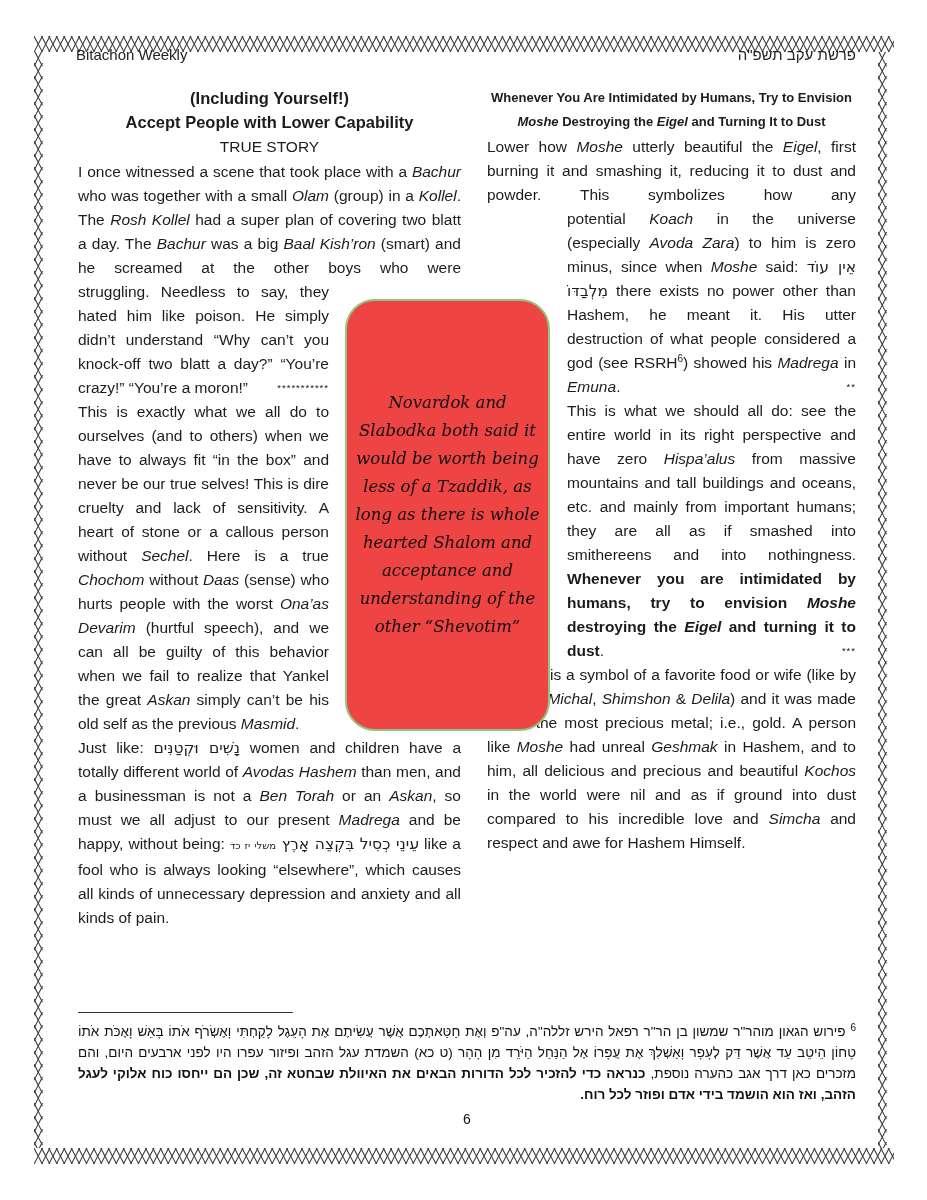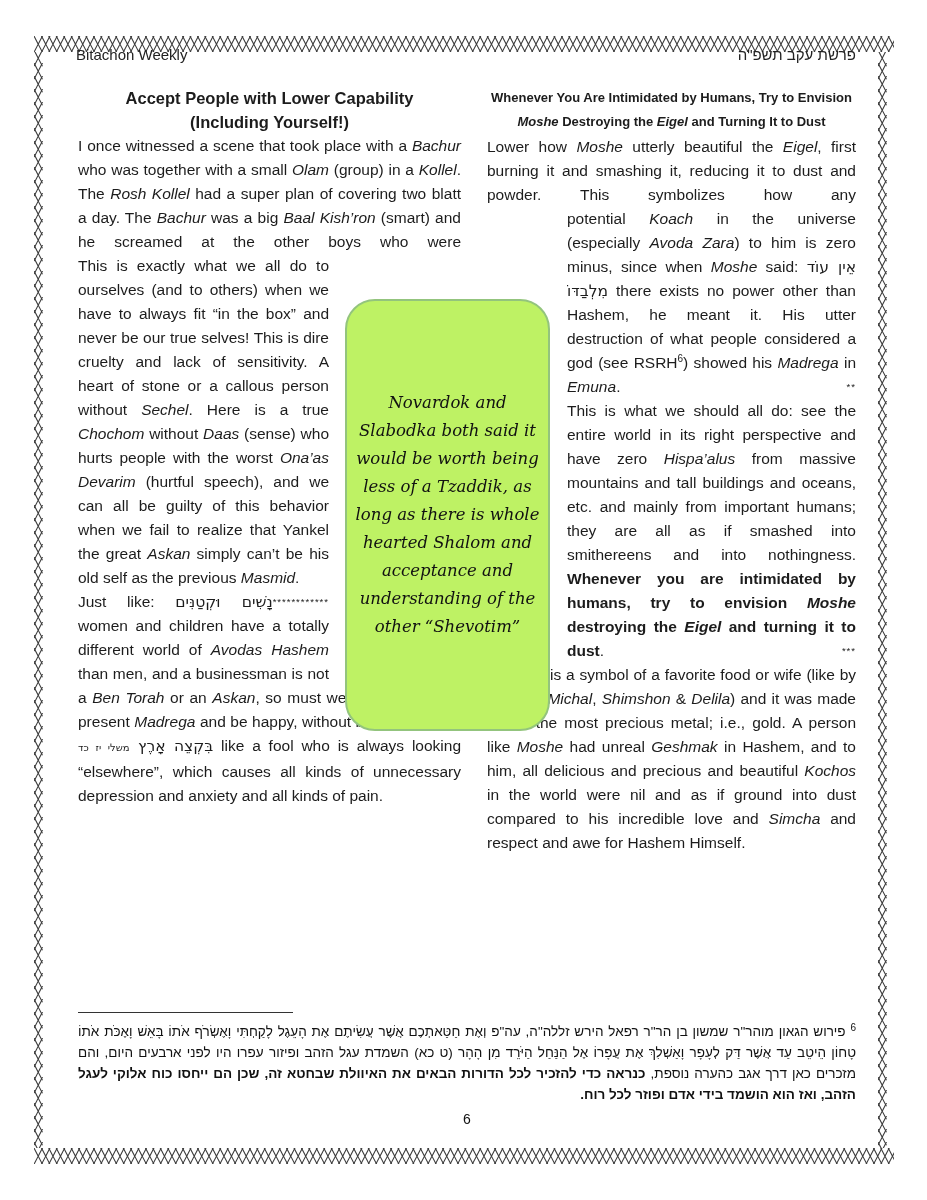--- a/index.html
+++ b/index.html
@@ -43,21 +43,21 @@
   .heSmall{font-family:"DejaVu Sans",sans-serif;font-size:10px;}
   .sup{vertical-align:super;font-size:10px;line-height:0;}
   .stars{float:right;font-size:9.5px;letter-spacing:1px;line-height:24px;color:#222;}
 
   .spacer-l{float:right;width:122px;height:420px;margin-left:10px;}
   .spacer-r{float:left;width:70px;height:436px;margin-right:10px;}
 
   .callout{
     position:absolute;left:345px;top:299px;width:205px;height:432px;
     box-sizing:border-box;border:2px solid #93c47d;border-radius:30px;
-    background:#bef264;z-index:3;
+    background:#ef4444;z-index:3;
     display:flex;align-items:center;justify-content:center;
     padding:14px 8px;
   }
   .callout-text{
     font-family:"DejaVu Serif",serif;font-style:italic;
     font-size:16.5px;line-height:28px;text-align:center;color:#111;
   }
 
   .fnarea{position:absolute;left:78px;top:1012px;width:778px;}
   .fn-rule{width:215px;height:0;border-top:1.5px solid #333;margin:0 0 8px 0;}
@@ -72,25 +72,27 @@
   <div class="xb h bt">╳╳╳╳╳╳╳╳╳╳╳╳╳╳╳╳╳╳╳╳╳╳╳╳╳╳╳╳╳╳╳╳╳╳╳╳╳╳╳╳╳╳╳╳╳╳╳╳╳╳╳╳╳╳╳╳╳╳╳╳╳╳╳╳╳╳╳╳╳╳╳╳╳╳╳╳╳╳╳╳╳╳╳╳╳╳╳╳╳╳╳╳╳╳╳╳╳╳╳╳╳╳╳╳╳╳╳╳╳╳╳╳╳╳╳╳╳╳╳╳╳╳╳╳╳╳╳╳╳╳╳╳╳╳╳╳╳╳╳╳╳╳╳╳╳╳╳╳╳╳╳╳╳╳╳╳╳╳╳╳</div>
   <div class="xb h bb">╳╳╳╳╳╳╳╳╳╳╳╳╳╳╳╳╳╳╳╳╳╳╳╳╳╳╳╳╳╳╳╳╳╳╳╳╳╳╳╳╳╳╳╳╳╳╳╳╳╳╳╳╳╳╳╳╳╳╳╳╳╳╳╳╳╳╳╳╳╳╳╳╳╳╳╳╳╳╳╳╳╳╳╳╳╳╳╳╳╳╳╳╳╳╳╳╳╳╳╳╳╳╳╳╳╳╳╳╳╳╳╳╳╳╳╳╳╳╳╳╳╳╳╳╳╳╳╳╳╳╳╳╳╳╳╳╳╳╳╳╳╳╳╳╳╳╳╳╳╳╳╳╳╳╳╳╳╳╳╳</div>
   <div class="xb v bl">╳╳╳╳╳╳╳╳╳╳╳╳╳╳╳╳╳╳╳╳╳╳╳╳╳╳╳╳╳╳╳╳╳╳╳╳╳╳╳╳╳╳╳╳╳╳╳╳╳╳╳╳╳╳╳╳╳╳╳╳╳╳╳╳╳╳╳╳╳╳╳╳╳╳╳╳╳╳╳╳╳╳╳╳╳╳╳╳╳╳╳╳╳╳╳╳╳╳╳╳╳╳╳╳╳╳╳╳╳╳</div>
   <div class="xb v br">╳╳╳╳╳╳╳╳╳╳╳╳╳╳╳╳╳╳╳╳╳╳╳╳╳╳╳╳╳╳╳╳╳╳╳╳╳╳╳╳╳╳╳╳╳╳╳╳╳╳╳╳╳╳╳╳╳╳╳╳╳╳╳╳╳╳╳╳╳╳╳╳╳╳╳╳╳╳╳╳╳╳╳╳╳╳╳╳╳╳╳╳╳╳╳╳╳╳╳╳╳╳╳╳╳╳╳╳╳╳</div>
 
   <div class="hdr l">Bitachon Weekly</div>
   <div class="hdr r">פרשת עקב תשפ"ה</div>
 
   <div class="col col-left">
     <div class="lc-title">
+      <span>(Including Yourself!)</span>
       <span>Accept People with Lower Capability</span>
-      <span>(Including Yourself!)</span>
     </div>
+    <div class="lc-sub">TRUE STORY</div>
     <p class="para jlast"><span>I once witnessed a scene that took place with a </span><span class="i">Bachur</span><span> who was together with a small </span><span class="i">Olam</span><span> (group) in a </span><span class="i">Kollel</span><span>. The </span><span class="i">Rosh Kollel</span><span> had a super plan of covering two blatt a day. The </span><span class="i">Bachur</span><span> was a big </span><span class="i">Baal Kish’ron</span><span> (smart) and he screamed at the other boys who were</span></p>
     <div class="spacer-l"></div>
+    <p class="para"><span>struggling. Needless to say, they hated him like poison. He simply didn’t understand “Why can’t you knock-off two blatt a day?” “You’re crazy!” “You’re a moron!” </span><span class="stars">***********</span></p>
     <p class="para"><span>This is exactly what we all do to ourselves (and to others) when we have to always fit “in the box” and never be our true selves! This is dire cruelty and lack of sensitivity. A heart of stone or a callous person without </span><span class="i">Sechel</span><span>. Here is a true </span><span class="i">Chochom</span><span> without </span><span class="i">Daas</span><span> (sense) who hurts people with the worst </span><span class="i">Ona’as Devarim</span><span> (hurtful speech), and we can all be guilty of this behavior when we fail to realize that Yankel the great </span><span class="i">Askan</span><span> simply can’t be his old self as the previous </span><span class="i">Masmid</span><span>. </span><span class="stars">************</span></p>
     <p class="para"><span>Just like: </span><span class="he">נָשִׁים וּקְטַנִּים</span><span> women and children have a totally different world of </span><span class="i">Avodas Hashem</span><span> than men, and a businessman is not a </span><span class="i">Ben Torah</span><span> or an </span><span class="i">Askan</span><span>, so must we all adjust to our present </span><span class="i">Madrega</span><span> and be happy, without being: </span><span class="he">עֵינֵי כְסִיל בִּקְצֵה אָרֶץ </span><span class="heSmall">משלי יז כד</span><span> like a fool who is always looking “elsewhere”, which causes all kinds of unnecessary depression and anxiety and all kinds of pain.</span></p>
   </div>
 
   <div class="col col-right">
     <div class="rc-title"><span>Whenever You Are Intimidated by Humans, Try to Envision </span><span class="i">Moshe</span><span> Destroying the </span><span class="i">Eigel</span><span> and Turning It to Dust</span></div>
     <p class="para jlast"><span>Lower how </span><span class="i">Moshe</span><span> utterly beautiful the </span><span class="i">Eigel</span><span>, first burning it and smashing it, reducing it to dust and powder. This symbolizes how any</span></p>
     <div class="spacer-r"></div>
     <p class="para"><span>potential </span><span class="i">Koach</span><span> in the universe (especially </span><span class="i">Avoda Zara</span><span>) to him is zero minus, since when </span><span class="i">Moshe</span><span> said: </span><span class="he">אֵין עוֹד מִלְבַדּוֹ</span><span> there exists no power other than Hashem, he meant it. His utter destruction of what people considered a god (see RSRH</span><span class="sup">6</span><span>) showed his </span><span class="i">Madrega</span><span> in </span><span class="i">Emuna</span><span>. </span><span class="stars">**</span></p>
     <p class="para"><span>This is what we should all do: see the entire world in its right perspective and have zero </span><span class="i">Hispa’alus</span><span> from massive mountains and tall buildings and oceans, etc. and mainly from important humans; they are all as if smashed into smithereens and into nothingness. </span><span class="b">Whenever you are intimidated by humans, try to envision </span><span class="bi">Moshe</span><span class="b"> destroying the </span><span class="bi">Eigel</span><span class="b"> and turning it to dust</span><span>. </span><span class="stars">***</span></p>

